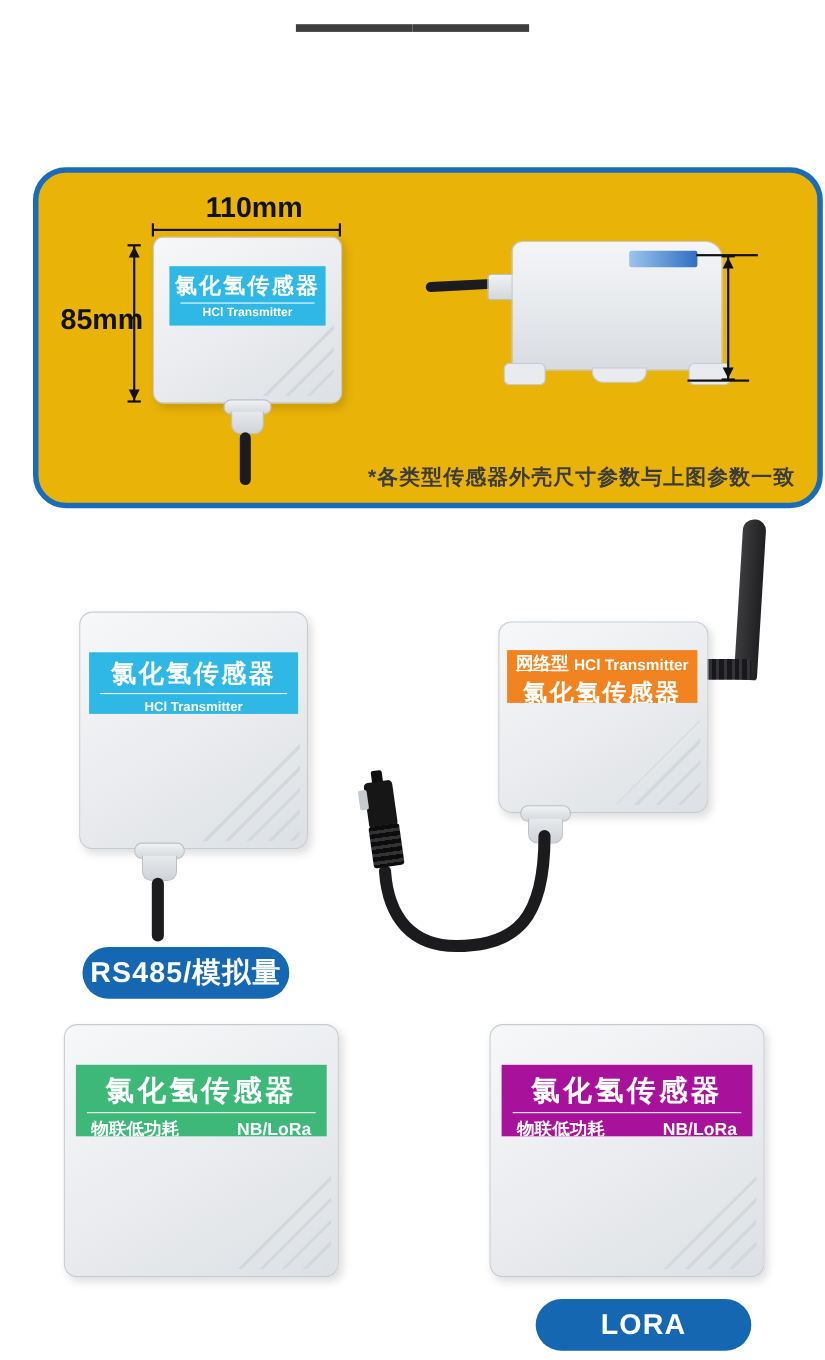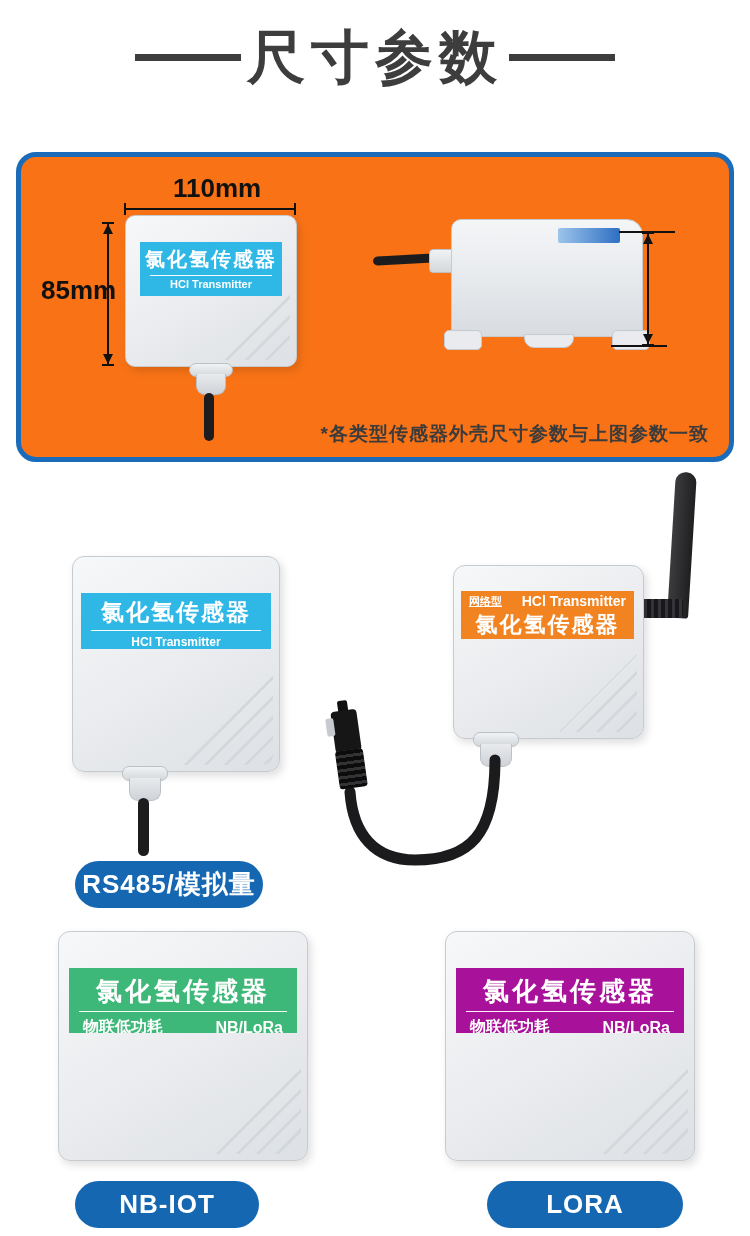--- a/index.html
+++ b/index.html
@@ -7,22 +7,22 @@
         font-family:"Liberation Sans","DejaVu Sans",sans-serif;}
 
   
   .title-row{position:absolute;top:22px;left:0;width:750px;display:flex;align-items:center;justify-content:center;}
   .title-dash{width:106px;height:7px;background:#3d3d3d;}
   .page-title{font-size:58px;font-weight:bold;color:#3d3d3d;letter-spacing:6px;line-height:70px;padding:0 6px;}
   .page-subtitle{position:absolute;top:98px;left:0;width:750px;text-align:center;
                  font-size:25px;font-weight:bold;color:#3d3d3d;letter-spacing:1px;}
 
   
-  .dim-panel{position:absolute;left:16px;top:152px;width:708px;height:300px;
-             border:5px solid #1a6cba;border-radius:20px;background:#f97316;}
+  .dim-panel{position:absolute;left:30px;top:152px;width:708px;height:300px;
+             border:5px solid #1a6cba;border-radius:30px;background:#eab308;}
   .dim-text{position:absolute;font-weight:bold;color:#111;}
 
   
   .s-body{position:absolute;background:linear-gradient(150deg,#f7f8f9 0%,#e9ebee 55%,#dde0e4 100%);
           border:1px solid #c6cbd0;border-radius:12px;box-shadow:3px 4px 8px rgba(0,0,0,.13);}
   .ear{position:absolute;width:20px;height:30px;background:#e9ebee;border:1px solid #c6cbd0;border-radius:6px;z-index:-1;}
   .ear.sm{width:16px;height:24px;}
   .screw{position:absolute;left:50%;top:50%;transform:translate(-50%,-50%);width:14px;height:14px;border-radius:50%;
          background:linear-gradient(45deg,transparent 42%,#7d838a 48%,transparent 58%),
                     radial-gradient(circle at 35% 30%,#fdfdfd,#b9bec4 55%,#858b92);
@@ -57,21 +57,21 @@
   
   .device{position:absolute;}
   .pill{position:absolute;background:#1567b2;border-radius:24px;color:#fff;font-weight:bold;font-size:26px;
         display:flex;align-items:center;justify-content:center;letter-spacing:1px;}
 
   
   .d1 .t1{font-size:23px;font-weight:bold;letter-spacing:2px;padding-top:4px;}
   .d1 .t2{font-size:12px;font-weight:bold;padding-top:2px;}
   
   .d2 .row1{display:flex;justify-content:space-between;align-items:center;padding:2px 8px 0 8px;}
-  .d2 .tag{font-size:11px;font-weight:bold;text-decoration:underline;}
+  .d2 .tag{font-size:16px;font-weight:bold;text-decoration:underline;}
   .d2 .sub{font-size:14px;font-weight:bold;}
   .d2 .t1{font-size:22px;font-weight:bold;letter-spacing:2px;padding-top:1px;}
   .antenna-rod{position:absolute;width:21px;background:linear-gradient(90deg,#3c3c3f,#1f1f22);
                border-radius:10px 10px 3px 3px;transform:rotate(3.5deg);transform-origin:50% 100%;}
   .antenna-conn{position:absolute;background:repeating-linear-gradient(90deg,#18181a 0 4px,#34343a 4px 7px);border-radius:3px;}
   .plug{position:absolute;transform:rotate(-8deg);}
   .plug .tip{position:absolute;left:9px;top:0;width:10px;height:12px;background:#0f0f10;border-radius:2px;}
   .plug .head{position:absolute;left:1px;top:10px;width:26px;height:42px;background:#161617;border-radius:4px;}
   .plug .clip{position:absolute;left:-5px;top:16px;width:8px;height:18px;background:#c7cbd0;border-radius:2px;}
   .plug .ridges{position:absolute;left:0;top:50px;width:28px;height:38px;border-radius:3px;
@@ -86,21 +86,20 @@
   .sv-label{position:absolute;background:linear-gradient(90deg,#9cc4ec,#2e6fc2);border-radius:2px;}
   .sv-foot{position:absolute;background:#e9ebee;border:1px solid #c6cbd0;border-radius:5px;}
 </style>
 </head>
 <body>
 
 <div class="page">
 
   <div class="title-row">
     <div class="title-dash"></div>
-    <div class="page-title">尺寸参数</div>
     <div class="title-dash"></div>
   </div>
 
   <div class="dim-panel">
 
     <div class="dim-text" style="left:152px;top:16px;font-size:26px;">110mm</div>
     <div class="hline" style="left:104px;top:51px;width:170px;"></div>
 
     <div class="dim-text" style="left:20px;top:118px;font-size:26px;">85mm</div>
     <div class="vline" style="left:86px;top:66px;height:142px;"></div>
@@ -255,21 +254,20 @@
       <div class="vents" style="width:100px;height:100px;"></div>
       <div class="s-label" style="left: 10px; right: 10px; top: 36px; height: 65px; background: rgb(61, 184, 120);">
         <div class="t1">氯化氢传感器</div>
         <div class="label-divider"></div>
         <div class="row2">
           <span>物联低功耗</span>
           <span>NB/LoRa</span>
         </div>
       </div>
     </div>
-    <div class="pill" style="left:40px;top:256px;width:184px;height:47px;">NB-IOT</div>
   </div>
 
   <div class="device d34" style="left:420px;top:925px;width:330px;height:305px;">
     <div class="s-body" style="left:25px;top:6px;width:248px;height:228px;">
       <div class="ear" style="left:-16px;top:-5px;">
           <div class="screw"></div>
         </div>
       <div class="ear" style="right:-16px;top:-5px;">
           <div class="screw"></div>
         </div>

